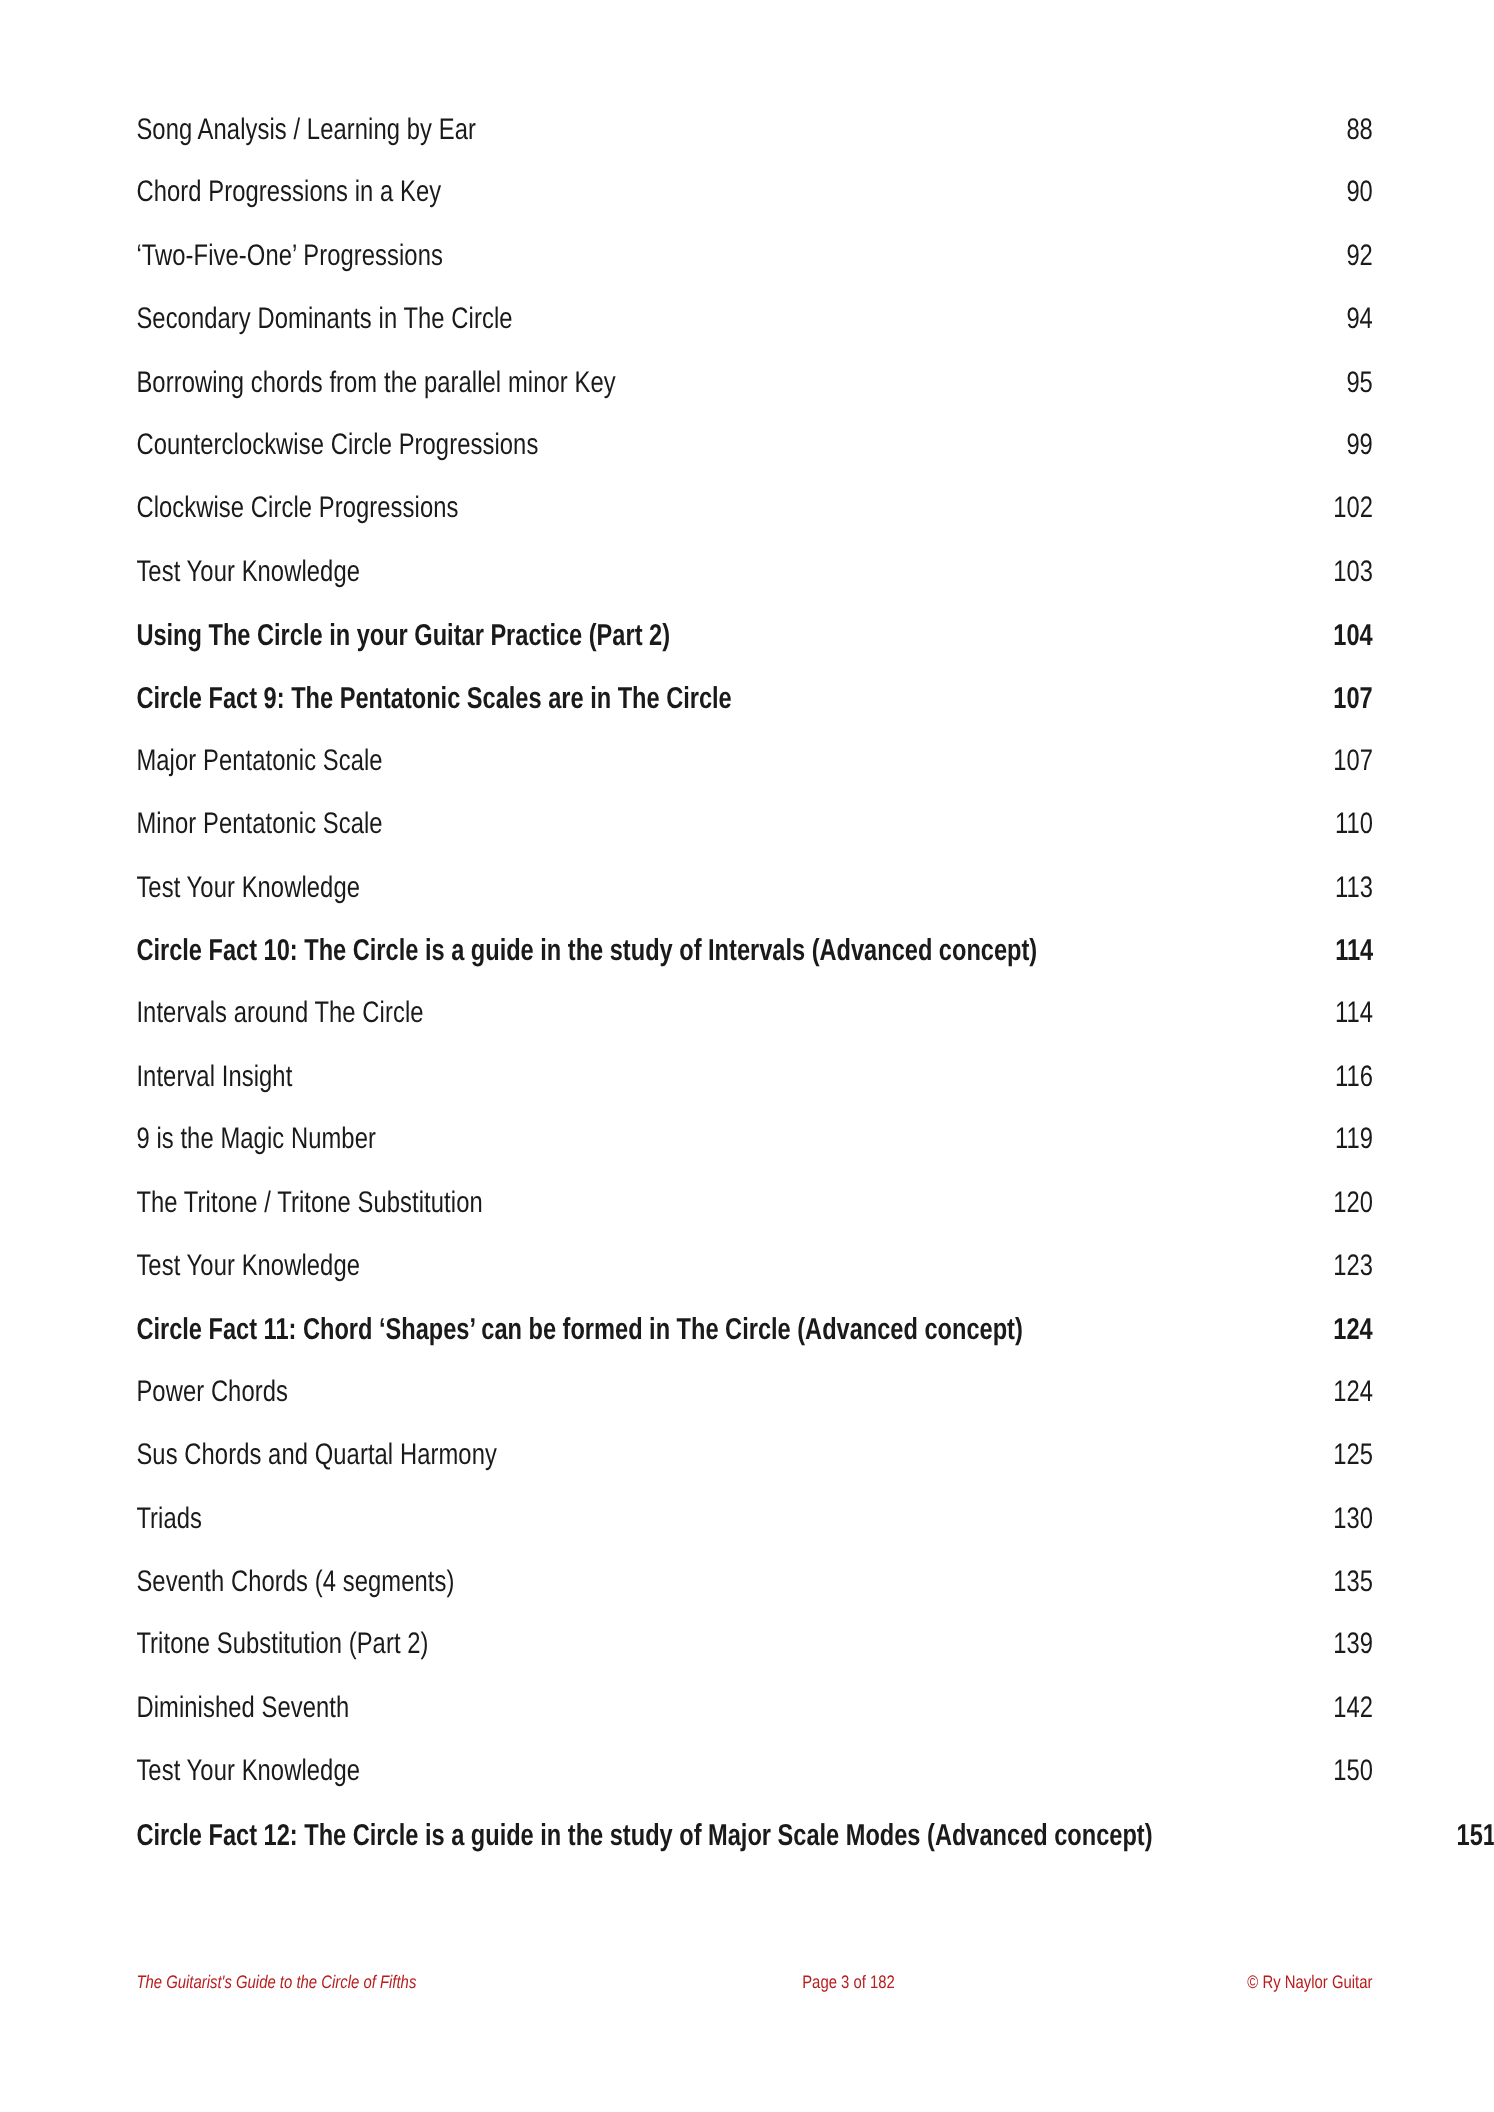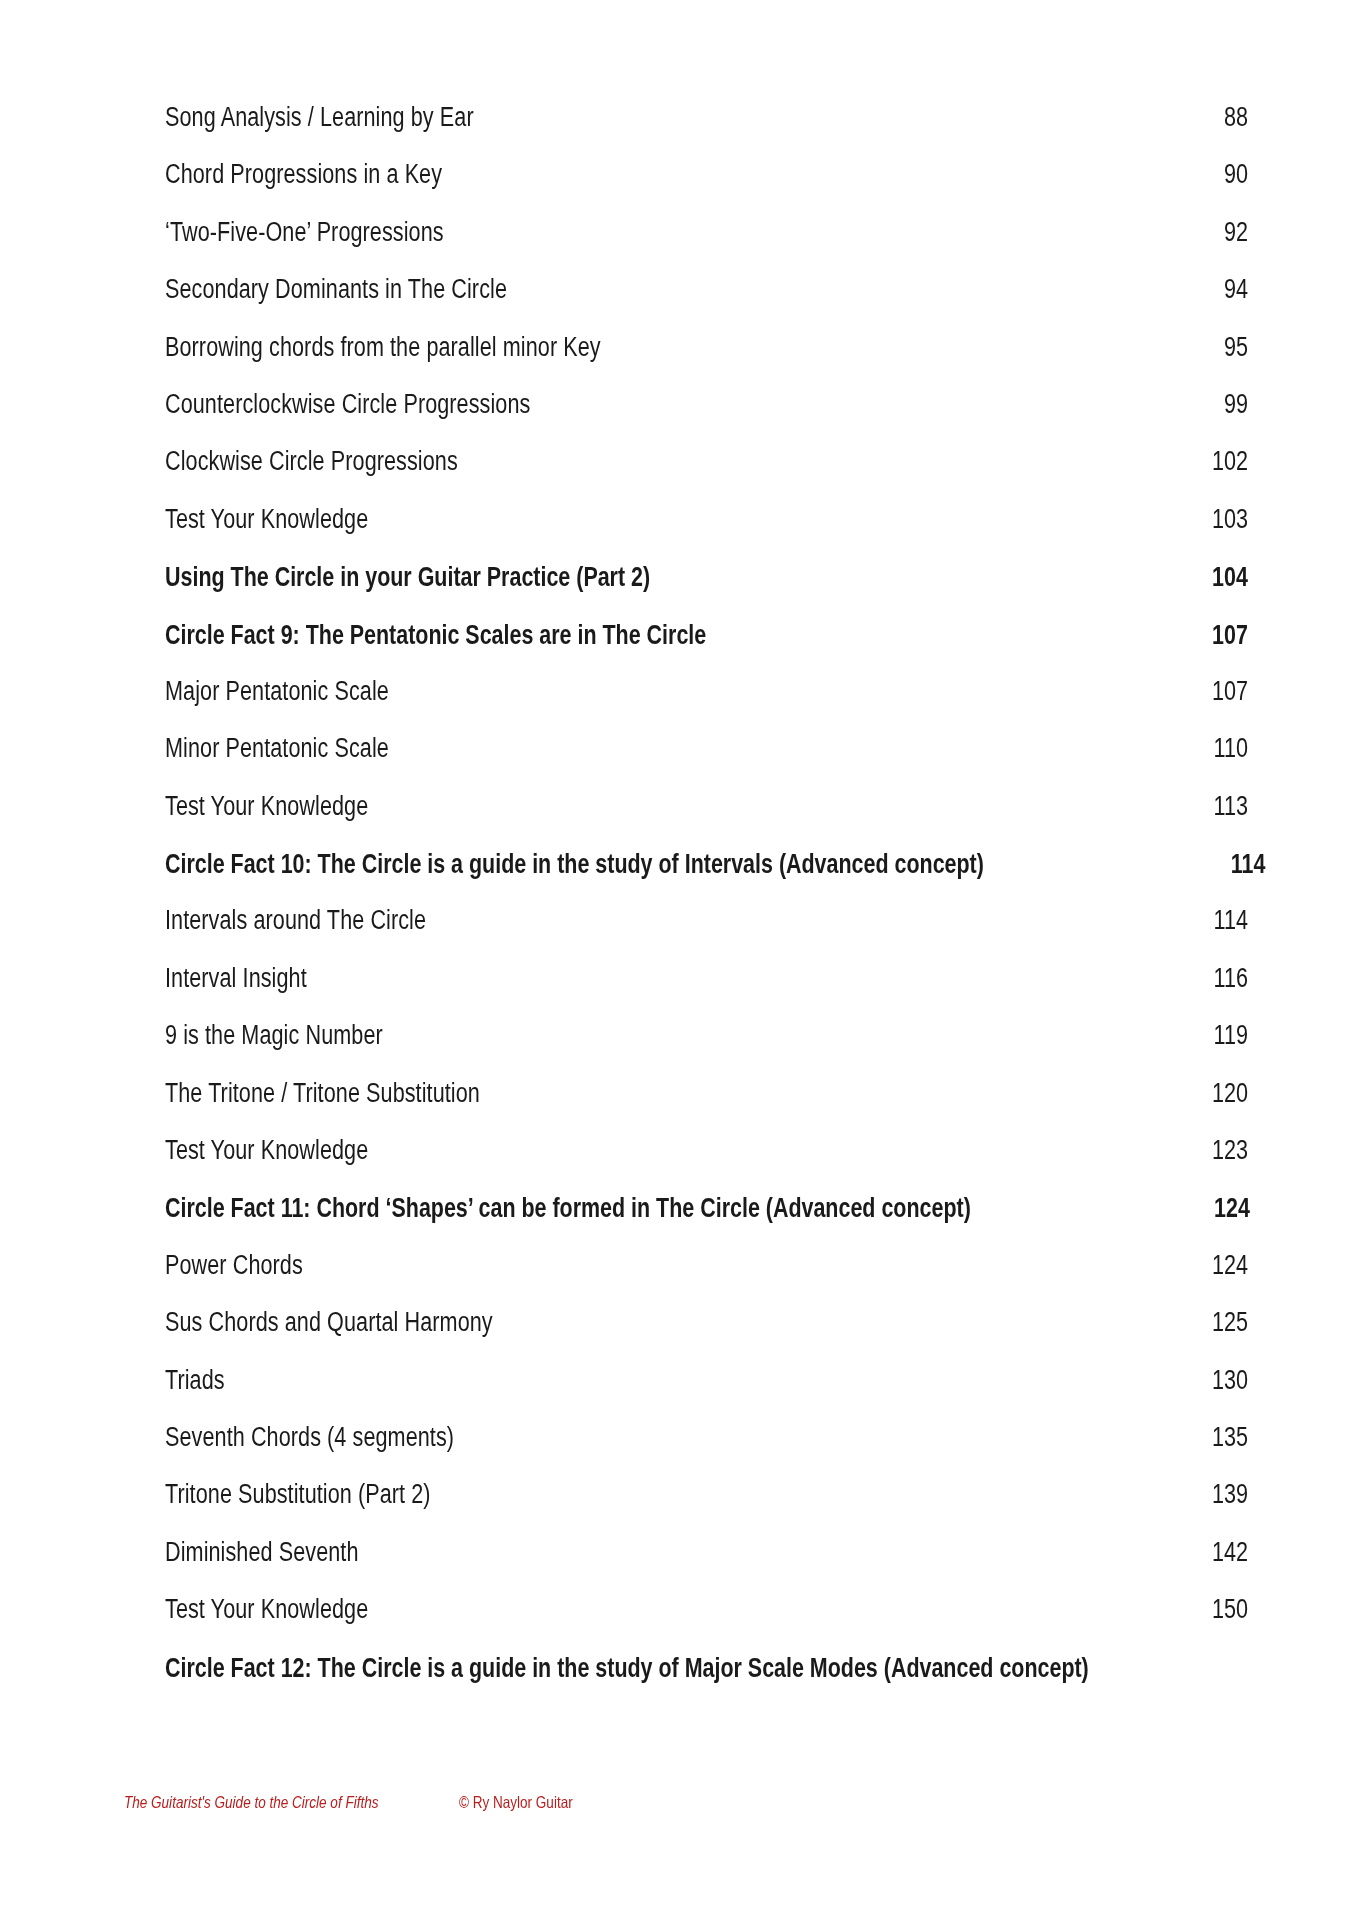--- a/index.html
+++ b/index.html
@@ -21,21 +21,20 @@
     inset: 0;
     background: #ffffff;
     display: flex;
     flex-direction: column;
   }
   .toc {
     position: absolute;
     left: 124px;
     right: 110px;
     top: 104px;
-    margin-left: 41px;
   }
   .toc-row {
     display: flex;
     align-items: baseline;
     width: 100%;
     height: 57.4px;
   }
   .toc-title {
     flex: 0 1 auto;
     white-space: nowrap;
@@ -244,16 +243,17 @@
       </div>
       <div class="toc-row level-heading">
         <div class="toc-title">Circle Fact 12: The Circle is a guide in the study of Major Scale Modes (Advanced concept)</div>
         <div class="toc-fill"></div>
         <div class="toc-page">151</div>
       </div>
     </div>
 
   <div class="footer">
     <div class="footer-left">The Guitarist's Guide to the Circle of Fifths</div>
+    <div class="footer-center"><span>Page 3 of 182</span></div>
     <div class="footer-right">© Ry Naylor Guitar</div>
   </div>
 
 </div>
 
 </body></html>

